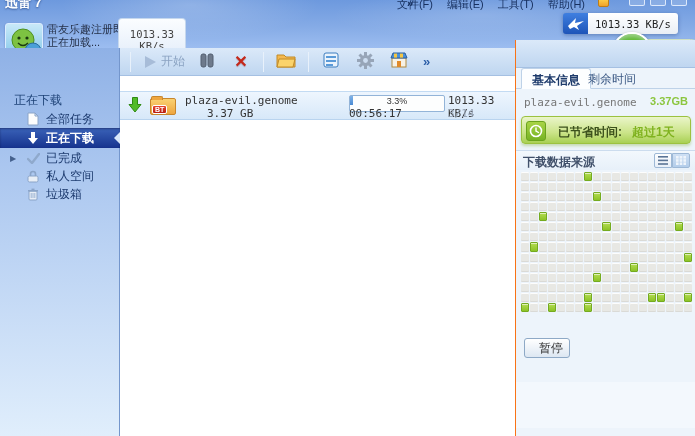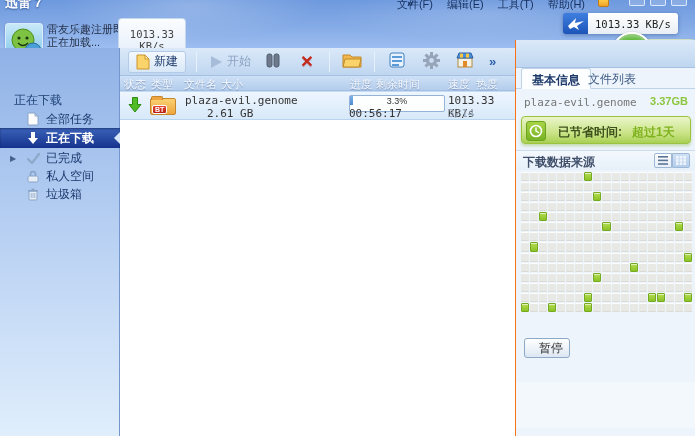--- a/index.html
+++ b/index.html
@@ -212,27 +212,20 @@
       <div><span class="up">↑</span>
            <span>188K/s</span></div>
       <div><span class="dn">↓</span>
            <span>1.2M/s</span></div>
     </div>
     <div class="w-plus">+</div>
 
   </div>
 
   <div class="toolbar">
-    <div class="tb-btn">
-      <svg width="14" height="16" viewBox="0 0 14 16">
-        <path d="M1 1 h8 l4 4 v10 h-12 z" fill="#fbd36b" stroke="#c9952d"></path>
-        <path d="M9 1 l4 4 h-4 z" fill="#fff0c0" stroke="#c9952d"></path>
-      </svg>
-      <span>新建</span>
-    </div>
     <div class="tb-sep"></div>
     <div class="tb-start">
       <svg width="14" height="14" viewBox="0 0 14 14">
         <path d="M2 1 L13 7 L2 13 Z" fill="#a7bcd8"></path>
       </svg>
       <span>开始</span>
     </div>
     <div class="tb-ico">
       <svg width="14" height="15" viewBox="0 0 14 15">
         <rect x="1" y="1" width="5" height="13" rx="2" fill="#6e7a8c" stroke="#525e70"></rect>
@@ -330,59 +323,49 @@
             <rect x="1" y="2" width="10" height="1.6" fill="#8aa4c8"></rect>
             <rect x="4.5" y="0.6" width="3" height="1.6" fill="#8aa4c8"></rect>
             <path d="M4.2 5 v5 M6 5 v5 M7.8 5 v5" stroke="#9fb6d4"></path>
           </svg>
       </span>
       <span>垃圾箱</span>
     </div>
   </div>
 
   <div class="tasklist">
-    <div class="tl-head">
-      <span style="left:4px;">状态</span>
-      <span style="left:31px;">类型</span>
-      <span style="left:64px;">文件名</span>
-      <span style="left:101px;">大小</span>
-      <span style="left:230px;">进度</span>
-      <span style="left:256px;">剩余时间</span>
-      <span style="left:328px;">速度</span>
-      <span style="left:356px;">热度</span>
-    </div>
 
     <div class="task-row">
       <span class="tr-status">
         <svg width="14" height="16" viewBox="0 0 14 16">
             <path d="M4.5 0.5 h5 v7 h3.5 l-6 7.5 -6-7.5 h3.5 z" fill="#52bb28" stroke="#2f8a12"></path>
           </svg>
       </span>
       <span class="tr-type">
         <span class="folder"></span>
         <span class="bt-badge">BT</span>
       </span>
       <span class="tr-name mono">plaza-evil.genome</span>
-      <span class="tr-size mono">2.61 GB</span>
+      <span class="tr-size mono">3.37 GB</span>
       <span class="pbar">
         <span class="pbar-fill" style="width: 3.3%;"></span>
         <span class="pbar-label">3.3%</span>
       </span>
       <span class="tr-time mono">00:56:17</span>
       <span class="tr-speed mono">1013.33 KB/s</span>
       <span class="tr-peers mono">3/14</span>
     </div>
   </div>
 
   <div class="panel">
     <div class="p-toolbar-cap"></div>
 
     <div class="p-tabs">
       <div class="p-tab active">基本信息</div>
-      <div class="p-tab inactive">文件列表</div>
+      <div class="p-tab inactive">剩余时间</div>
     </div>
 
     <div class="p-file">
       <span class="fname mono">plaza-evil.genome</span>
       <span class="fsize">3.37GB</span>
     </div>
 
     <div class="saved">
       <span class="sico">
         <svg width="14" height="14" viewBox="0 0 14 14">

